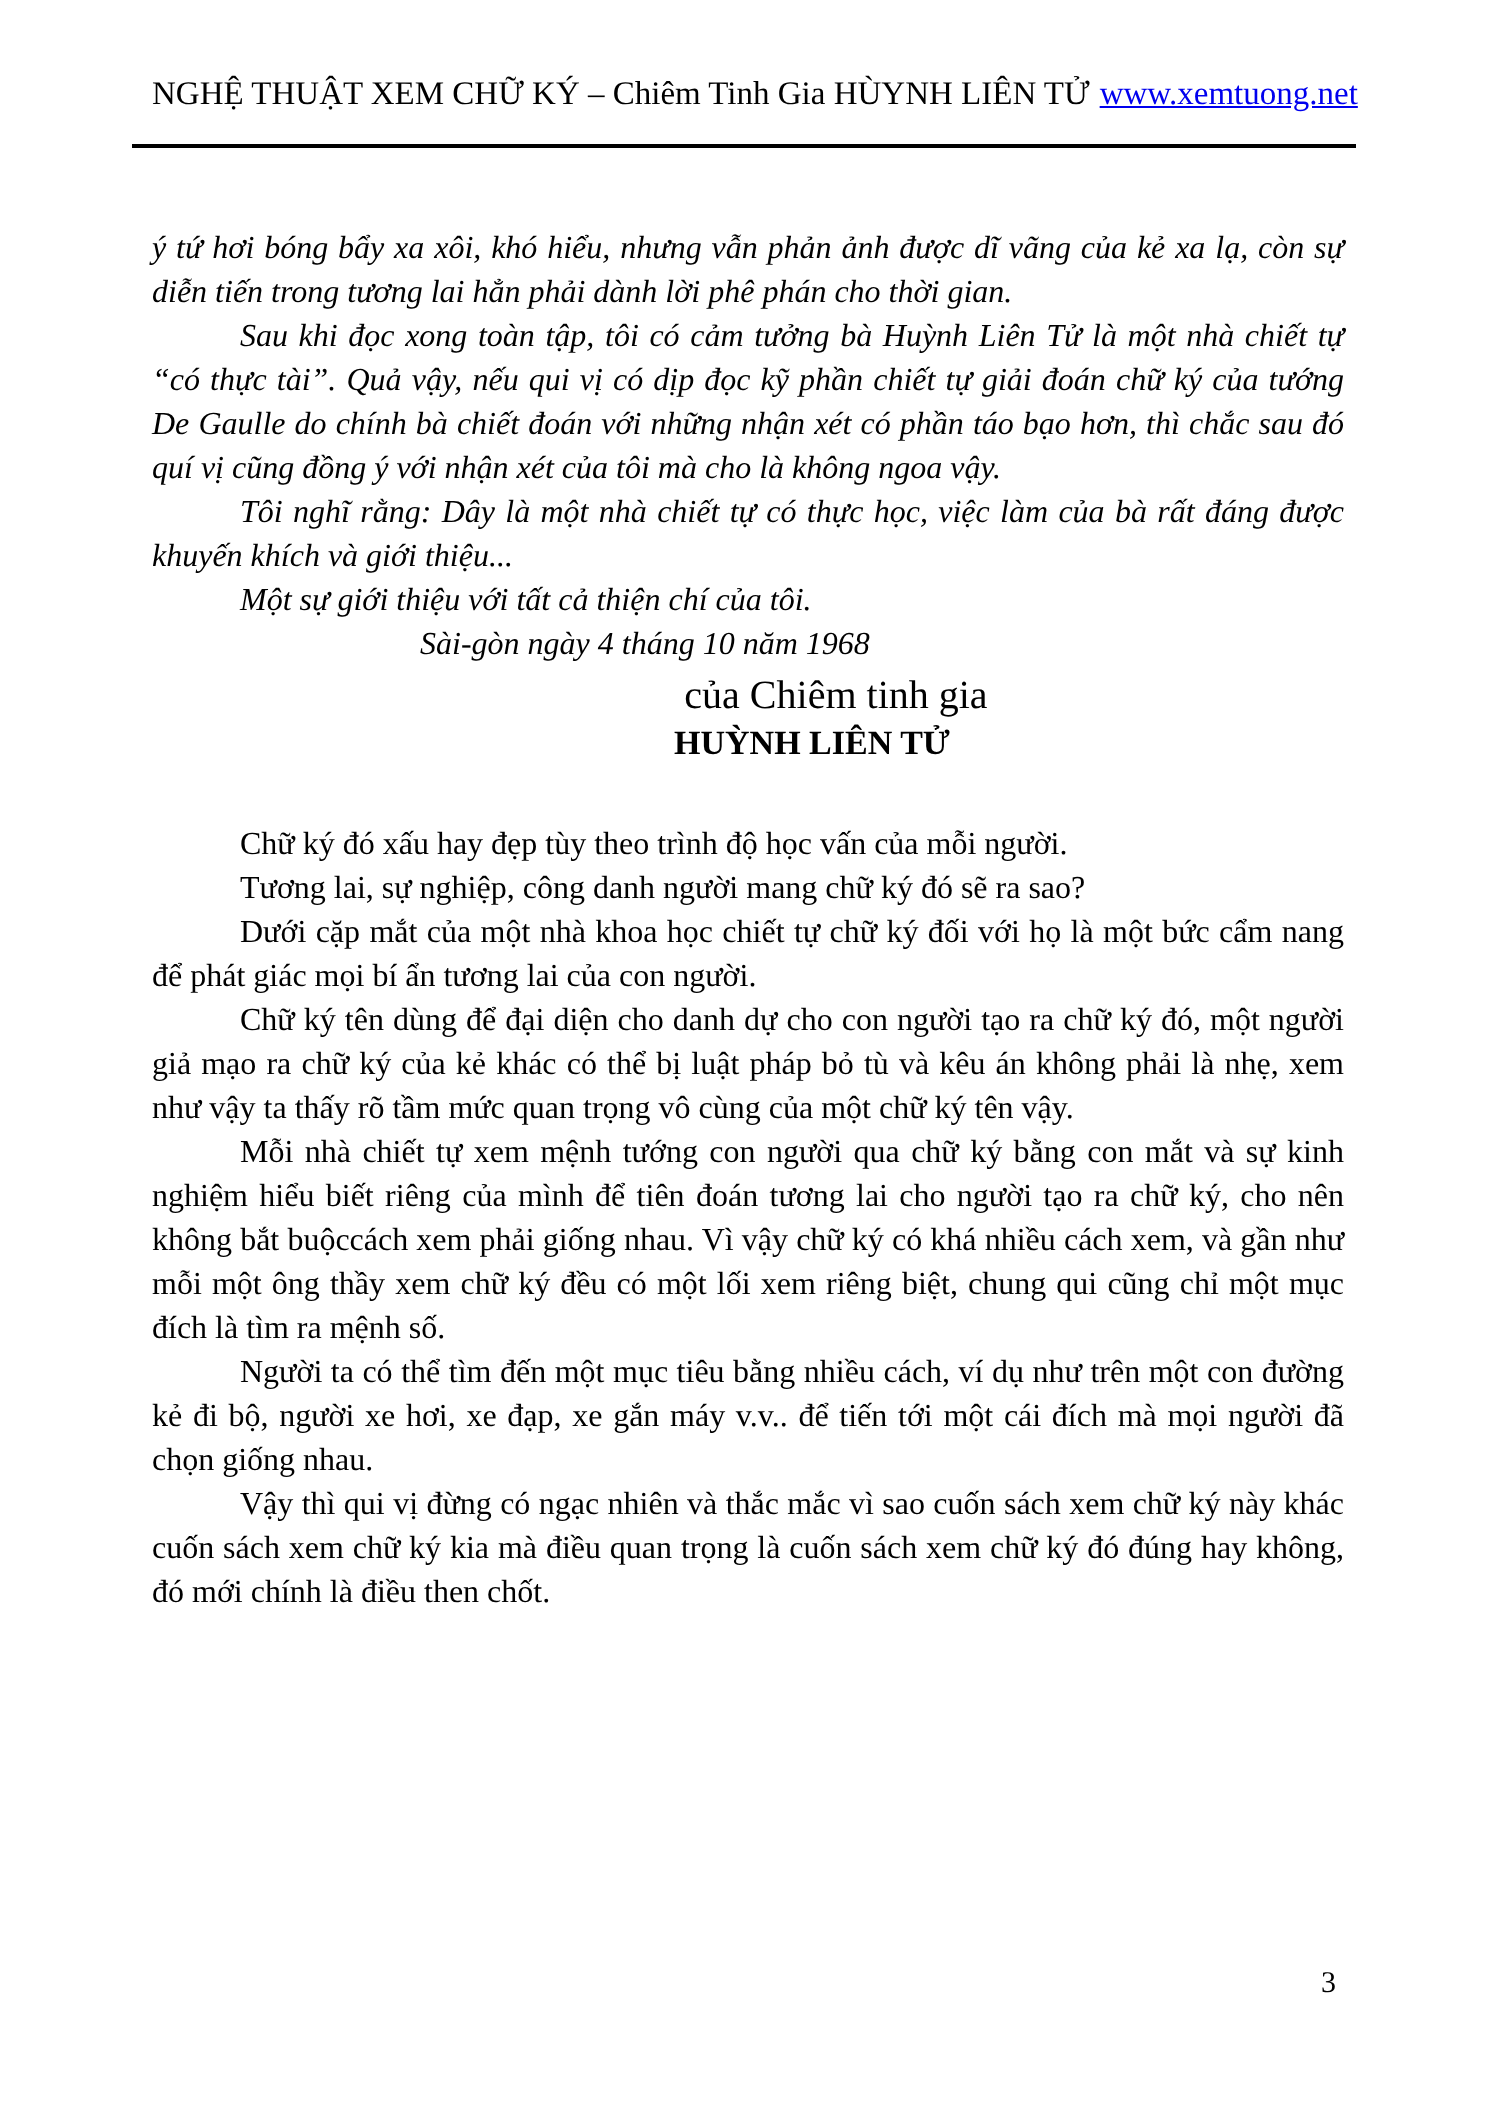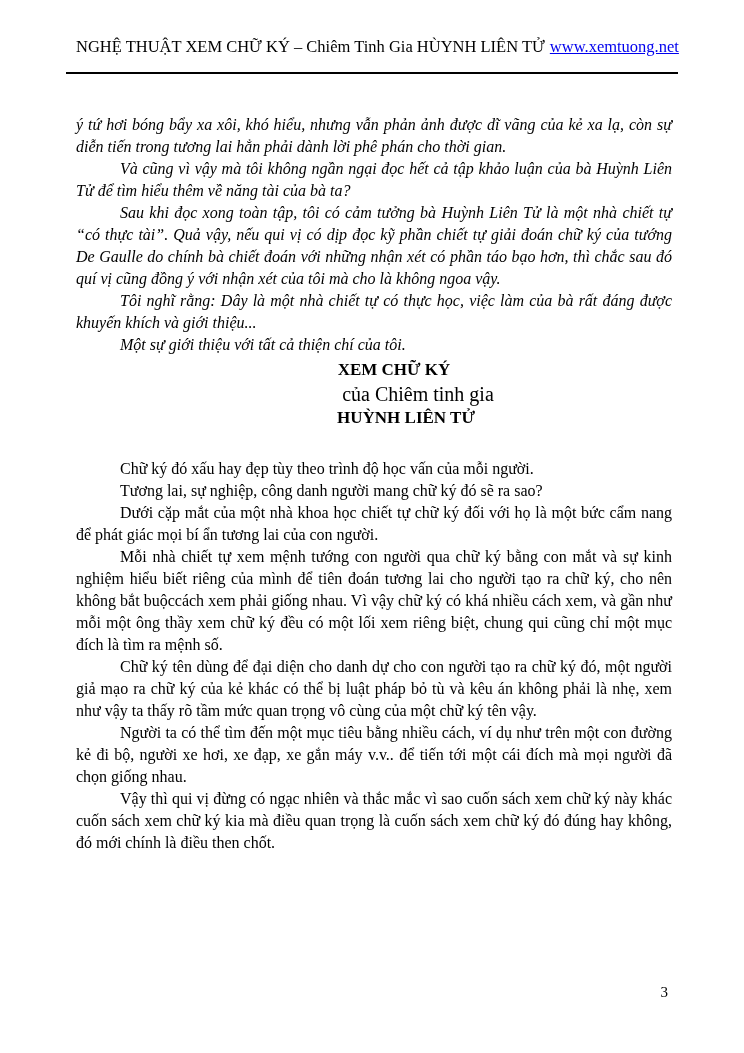--- a/index.html
+++ b/index.html
@@ -78,37 +78,36 @@
 <div class="page">
 
   <div class="header">
     <span>NGHỆ THUẬT XEM CHỮ KÝ – Chiêm Tinh Gia HÙYNH LIÊN TỬ</span><a class="header-link">www.xemtuong.net</a>
   </div>
 
   <div class="rule"></div>
 
   <div class="preface">
     <p class="no-indent">ý tứ hơi bóng bẩy xa xôi, khó hiểu, nhưng vẫn phản ảnh được dĩ vãng của kẻ xa lạ, còn sự diễn tiến trong tương lai hẳn phải dành lời phê phán cho thời gian.</p>
-    <p>Và cũng vì vậy mà tôi không ngần ngại đọc hết cả tập khảo luận của bà Huỳnh Liên Tử để tìm hiểu thêm về năng tài của bà ta?</p>
     <p>Sau khi đọc xong toàn tập, tôi có cảm tưởng bà Huỳnh Liên Tử là một nhà chiết tự “có thực tài”. Quả vậy, nếu qui vị có dịp đọc kỹ phần chiết tự giải đoán chữ ký của tướng De Gaulle do chính bà chiết đoán với những nhận xét có phần táo bạo hơn, thì chắc sau đó quí vị cũng đồng ý với nhận xét của tôi mà cho là không ngoa vậy.</p>
     <p>Tôi nghĩ rằng: Dây là một nhà chiết tự có thực học, việc làm của bà rất đáng được khuyến khích và giới thiệu...</p>
     <p>Một sự giới thiệu với tất cả thiện chí của tôi.</p>
+    <div class="dateline">Sài-gòn ngày 4 tháng 10 năm 1968</div>
   </div>
 
   <div class="title-block">
-    <div class="doc-title">XEM CHỮ KÝ</div>
     <div class="doc-subtitle">của Chiêm tinh gia</div>
     <div class="doc-author">HUỲNH LIÊN TỬ</div>
   </div>
 
   <div class="content">
     <p>Chữ ký đó xấu hay đẹp tùy theo trình độ học vấn của mỗi người.</p>
     <p>Tương lai, sự nghiệp, công danh người mang chữ ký đó sẽ ra sao?</p>
     <p>Dưới cặp mắt của một nhà khoa học chiết tự chữ ký đối với họ là một bức cẩm nang để phát giác mọi bí ẩn tương lai của con người.</p>
+    <p>Chữ ký tên dùng để đại diện cho danh dự cho con người tạo ra chữ ký đó, một người giả mạo ra chữ ký của kẻ khác có thể bị luật pháp bỏ tù và kêu án không phải là nhẹ, xem như vậy ta thấy rõ tầm mức quan trọng vô cùng của một chữ ký tên vậy.</p>
     <p>Mỗi nhà chiết tự xem mệnh tướng con người qua chữ ký bằng con mắt và sự kinh nghiệm hiểu biết riêng của mình để tiên đoán tương lai cho người tạo ra chữ ký, cho nên không bắt buộccách xem phải giống nhau. Vì vậy chữ ký có khá nhiều cách xem, và gần như mỗi một ông thầy xem chữ ký đều có một lối xem riêng biệt, chung qui cũng chỉ một mục đích là tìm ra mệnh số.</p>
-    <p>Chữ ký tên dùng để đại diện cho danh dự cho con người tạo ra chữ ký đó, một người giả mạo ra chữ ký của kẻ khác có thể bị luật pháp bỏ tù và kêu án không phải là nhẹ, xem như vậy ta thấy rõ tầm mức quan trọng vô cùng của một chữ ký tên vậy.</p>
     <p>Người ta có thể tìm đến một mục tiêu bằng nhiều cách, ví dụ như trên một con đường kẻ đi bộ, người xe hơi, xe đạp, xe gắn máy v.v.. để tiến tới một cái đích mà mọi người đã chọn giống nhau.</p>
     <p>Vậy thì qui vị đừng có ngạc nhiên và thắc mắc vì sao cuốn sách xem chữ ký này khác cuốn sách xem chữ ký kia mà điều quan trọng là cuốn sách xem chữ ký đó đúng hay không, đó mới chính là điều then chốt.</p>
   </div>
 
   <div class="page-number">3</div>
 
 </div>
 
 </body></html>

